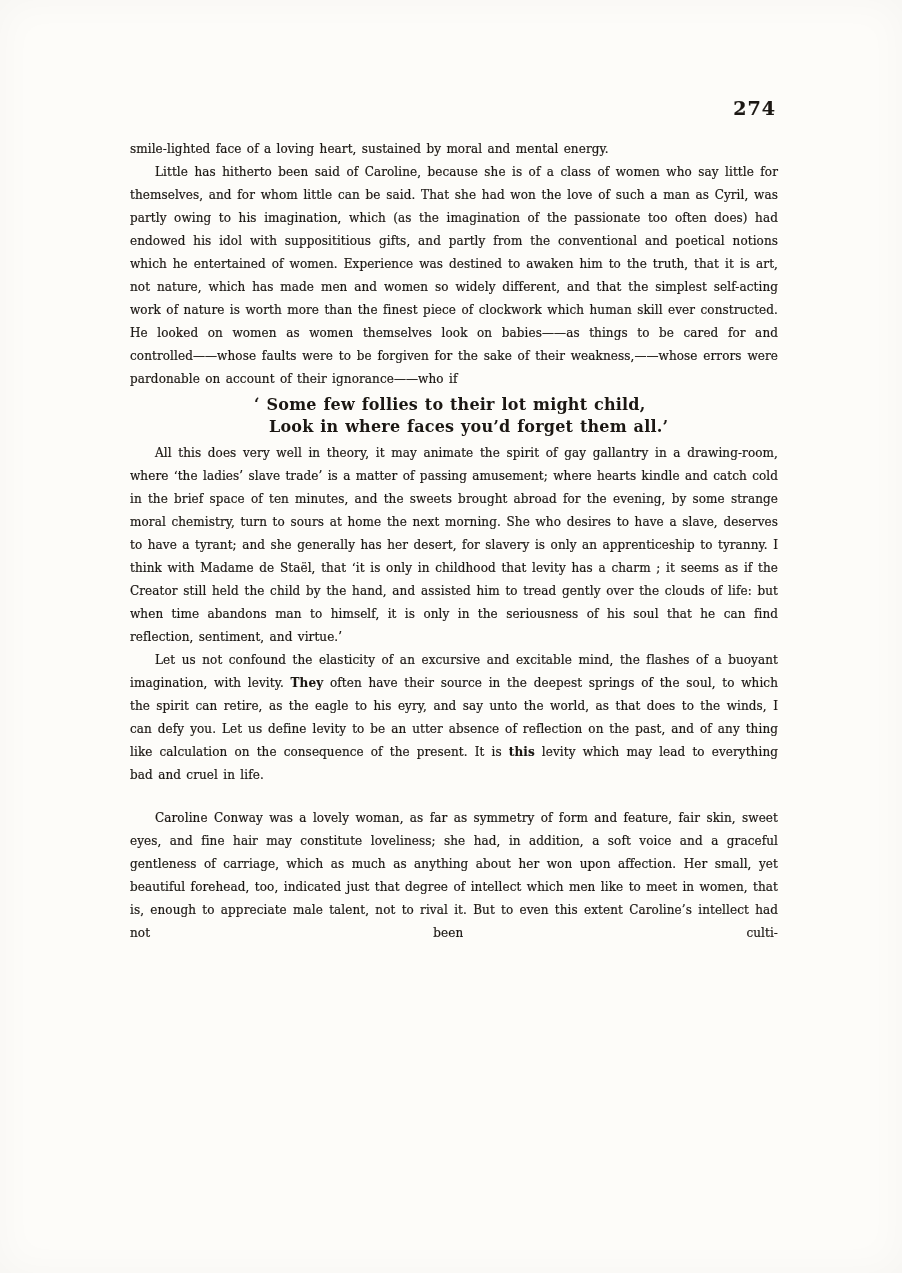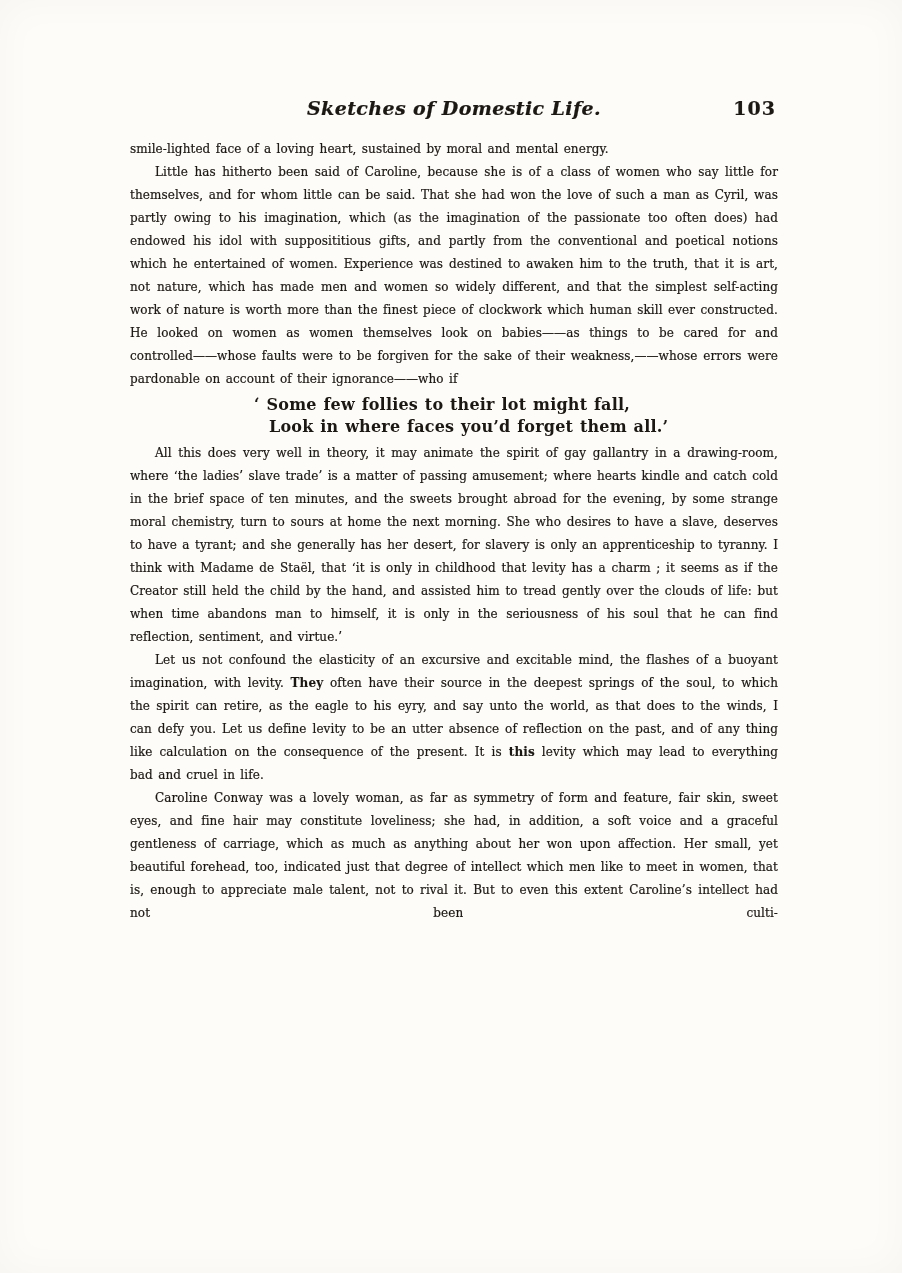--- a/index.html
+++ b/index.html
@@ -50,49 +50,48 @@
   p.body-para {
     margin: 0;
     text-align: justify;
     font-size: 12px;
     line-height: 23px;
     word-spacing: 1.4px;
     letter-spacing: 0.1px;
     -webkit-text-stroke: 0.2px #1b1713;
   }
   p.indent { text-indent: 25px; }
-  p.justify-last { text-align-last: justify; }
+  p.justify-last { text-align-last: justify; margin-top: 20px; }
   .verse {
     margin: 3px 0 5px 124px;
     font-size: 16px;
     line-height: 21.5px;
     font-weight: bold;
     letter-spacing: 0.2px;
     word-spacing: 1px;
   }
   .verse .verse-line-2 { padding-left: 15px; }
   .italic-word { font-weight: bold; -webkit-text-stroke: 0.1px #1b1713; }
 </style>
 </head>
 <body>
 
 <div class="page">
   <div class="text-block">
 
     <div class="running-header">
-      <span class="title">Sketches of Domestic Life.</span>
-      <span class="page-number">103</span>
+      <span class="page-number">274</span>
     </div>
 
     <p class="body-para">smile-lighted face of a loving heart, sustained by moral and mental energy.</p>
 
     <p class="body-para indent">Little has hitherto been said of Caroline, because she is of a class of women who say little for themselves, and for whom little can be said.  That she had won the love of such a man as Cyril, was partly owing to his imagination, which (as the imagination of the passionate too often does) had endowed his idol with supposititious gifts, and partly from the conventional and poetical notions which he entertained of women.  Experience was destined to awaken him to the truth, that it is art, not nature, which has made men and women so widely different, and that the simplest self-acting work of nature is worth more than the finest piece of clockwork which human skill ever constructed.  He looked on women as women themselves look on babies——as things to be cared for and controlled——whose faults were to be forgiven for the sake of their weakness,——whose errors were pardonable on account of their ignorance——who if</p>
 
     <div class="verse">
-      <div class="verse-line-1">‘ Some few follies to their lot might fall,</div>
+      <div class="verse-line-1">‘ Some few follies to their lot might child,</div>
       <div class="verse-line-2">Look in where faces you’d forget them all.’</div>
     </div>
 
     <p class="body-para indent">All this does very well in theory, it may animate the spirit of gay gallantry in a drawing-room, where ‘the ladies’ slave trade’ is a matter of passing amusement;  where hearts kindle and catch cold in the brief space of ten minutes, and the sweets brought abroad for the evening, by some strange moral chemistry, turn to sours at home the next morning.  She who desires to have a slave, deserves to have a tyrant;  and she generally has her desert, for slavery is only an apprenticeship to tyranny.  I think with Madame de Staël, that ‘it is only in childhood that levity has a charm ; it seems as if the Creator still held the child by the hand, and assisted him to tread gently over the clouds of life:  but when time abandons man to himself, it is only in the seriousness of his soul that he can find reflection, sentiment, and virtue.’</p>
 
     <p class="body-para indent"><span>Let us not confound the elasticity of an excursive and excitable mind, the flashes of a buoyant imagination, with levity.  </span><span class="italic-word">They</span><span> often have their source in the deepest springs of the soul, to which the spirit can retire, as the eagle to his eyry, and say unto the world, as that does to the winds, I can defy you.  Let us define levity to be an utter absence of reflection on the past, and of any thing like calculation on the consequence of the present.  It is </span><span class="italic-word">this</span><span> levity which may lead to everything bad and cruel in life.</span></p>
 
     <p class="body-para indent justify-last">Caroline Conway was a lovely woman, as far as symmetry of form and feature, fair skin, sweet eyes, and fine hair may constitute loveliness;  she had, in addition, a soft voice and a graceful gentleness of carriage, which as much as anything about her won upon affection.  Her small, yet beautiful forehead, too, indicated just that degree of intellect which men like to meet in women, that is, enough to appreciate male talent, not to rival it. But to even this extent Caroline’s intellect had not been culti-</p>
 
   </div>

